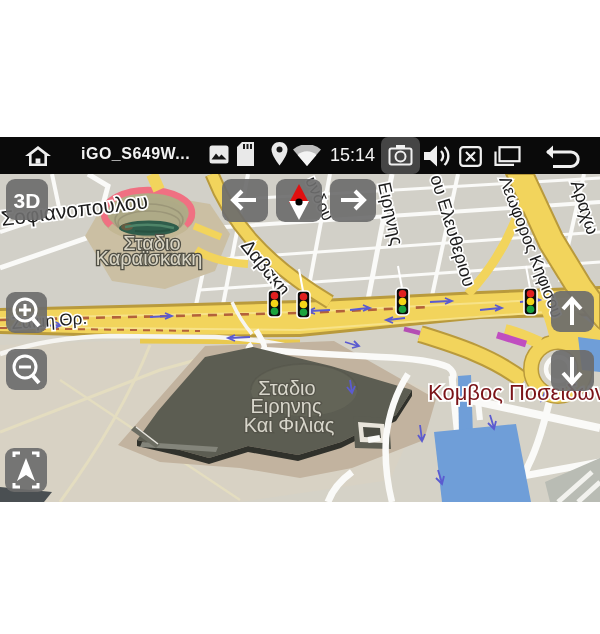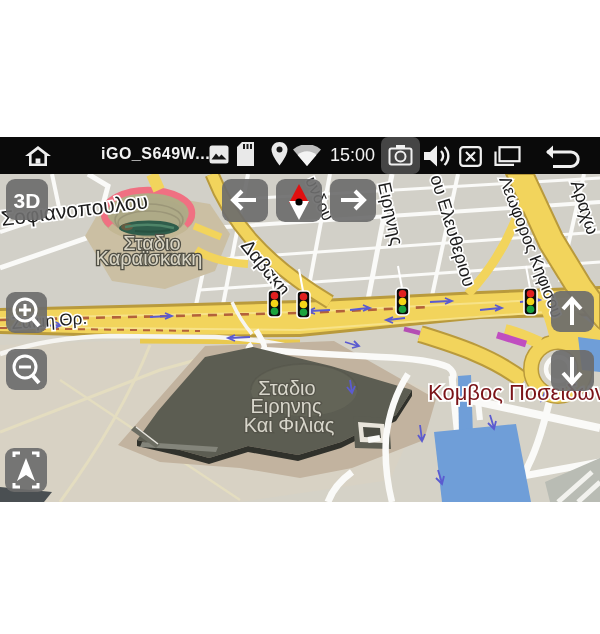--- a/index.html
+++ b/index.html
@@ -12,21 +12,21 @@
 <body>
 <div id="page">
 
   <div id="bar">
 
     <svg style="position:absolute;left:24px;top:8px" width="28" height="22" viewBox="0 0 28 22">
       <path d="M14 1 L27 11 L23 11 L23 21 L5 21 L5 11 L1 11 Z M14 4.4 L7.6 9.4 L7.6 18.6 L20.4 18.6 L20.4 9.4 Z" fill="#efefef" fill-rule="evenodd"></path>
       <rect x="11.6" y="13.5" width="4.8" height="5.1" fill="#efefef"></rect>
     </svg>
 
-    <div class="bt" style="left:81px;top:8px;font-size:16px;letter-spacing:0.5px;margin-left:20px;">iGO_S649W...</div>
+    <div class="bt" style="left:81px;top:8px;font-size:16px;letter-spacing:0.5px;">iGO_S649W...</div>
 
     <svg style="position:absolute;left:209px;top:8px" width="20" height="19" viewBox="0 0 20 19">
       <rect x="0.5" y="0.5" width="19" height="18" rx="2.5" fill="#e9e9e9"></rect>
       <path d="M2.5 14.5 L7 8.5 L10 12 L12.5 9.5 L17.5 14.5 Z" fill="#151515"></path>
     </svg>
 
     <svg style="position:absolute;left:237px;top:5px" width="17" height="24" viewBox="0 0 17 24">
       <path d="M5 0 L17 0 L17 24 L0 24 L0 5 Z" fill="#e9e9e9"></path>
       <rect x="6" y="2" width="2" height="5" fill="#1a1a1a"></rect>
       <rect x="9.5" y="2" width="2" height="5" fill="#1a1a1a"></rect>
@@ -36,21 +36,21 @@
     <svg style="position:absolute;left:271px;top:5px" width="17" height="24" viewBox="0 0 17 24">
       <path d="M8.5 0 C3.8 0 0.5 3.4 0.5 7.8 C0.5 13.6 8.5 23.5 8.5 23.5 C8.5 23.5 16.5 13.6 16.5 7.8 C16.5 3.4 13.2 0 8.5 0 Z" fill="#e9e9e9"></path>
       <circle cx="8.5" cy="7.6" r="3" fill="#1a1a1a"></circle>
     </svg>
 
     <svg style="position:absolute;left:293px;top:8px" width="28" height="21" viewBox="0 0 28 21">
       <path d="M0 4.6 A 21 21 0 0 1 28 4.6 L14 21 Z" fill="#bdbdbd"></path>
       <path d="M4.6 10 A 14 14 0 0 1 23.4 10 L14 21 Z" fill="#f4f4f4"></path>
     </svg>
 
-    <div class="bt" style="left:330px;top:8px;font-size:18px;font-weight:normal;">15:00</div>
+    <div class="bt" style="left:330px;top:8px;font-size:18px;font-weight:normal;">15:14</div>
 
     <svg style="position:absolute;left:381px;top:0px" width="39" height="37" viewBox="0 0 39 37">
       <rect x="0" y="0" width="39" height="37" rx="7" fill="#454545"></rect>
       <rect x="8.5" y="11.5" width="22" height="16" rx="2" fill="none" stroke="#f0f0f0" stroke-width="2"></rect>
       <rect x="15" y="8" width="9" height="4" fill="#f0f0f0"></rect>
       <circle cx="19.5" cy="19.5" r="5" fill="none" stroke="#f0f0f0" stroke-width="2"></circle>
     </svg>
 
     <svg style="position:absolute;left:424px;top:7px" width="29" height="24" viewBox="0 0 29 24">
       <path d="M0 8 L6 8 L13 1.5 L13 22.5 L6 16 L0 16 Z" fill="#f0f0f0"></path>

